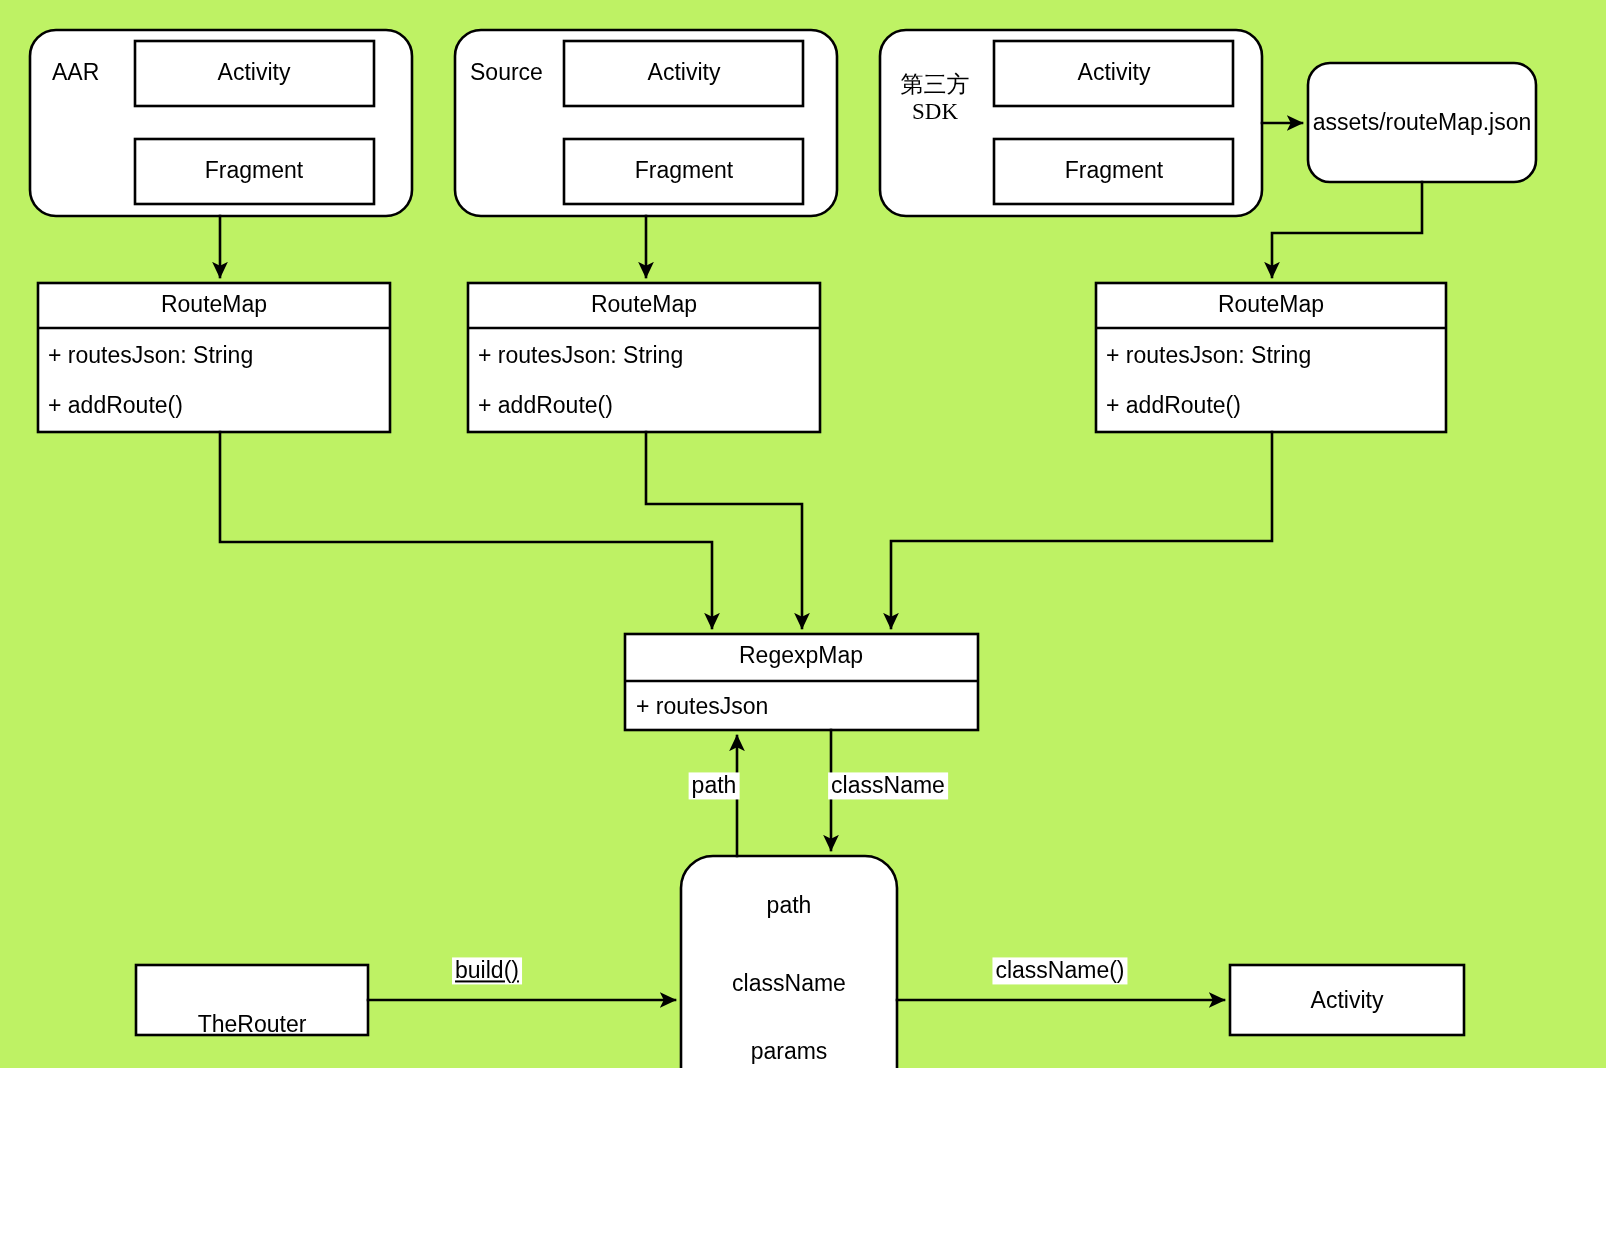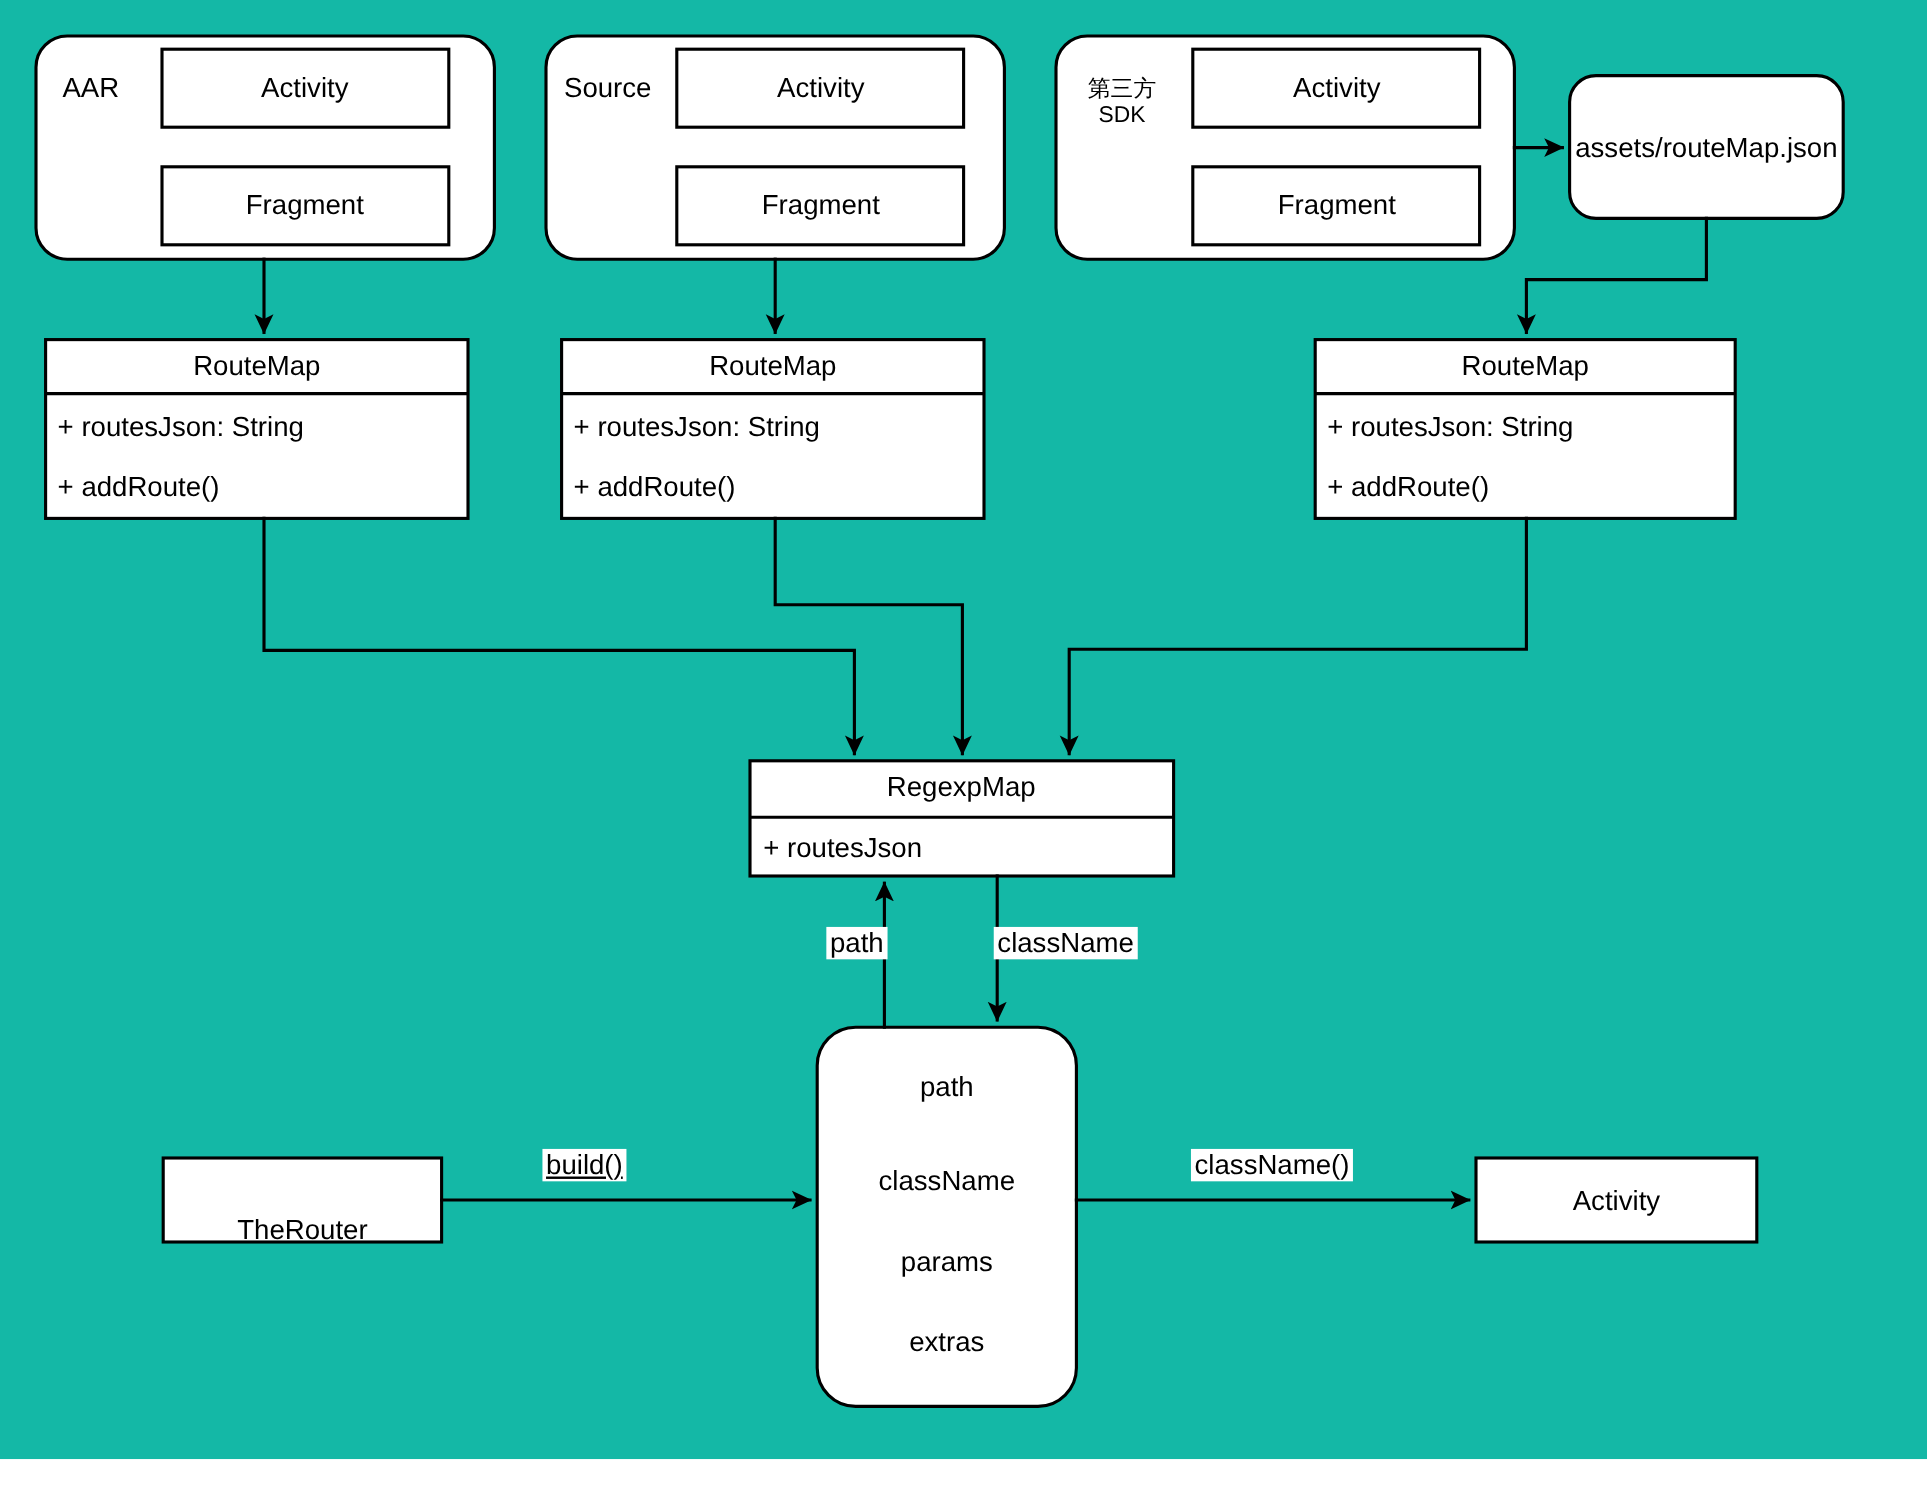--- a/index.html
+++ b/index.html
@@ -7,22 +7,22 @@
     padding: 0;
     background: #ffffff;
   }
   body {
     font-family: "Liberation Sans", "DejaVu Sans", sans-serif;
     color: #000000;
   }
   #canvas {
     position: relative;
     width: 1606px;
-    height: 1216px;
-    background: #14b8a6;
+    height: 1068px;
+    background: #bef264;
     overflow: hidden;
   }
   svg.layer {
     position: absolute;
     left: 0;
     top: 0;
     width: 1606px;
     height: 1242px;
   }
   .node-rect {
@@ -58,22 +58,23 @@
   }
   .lbl.left {
     text-align: left;
     transform: translate(0, -50%);
   }
   .lbl.edge-label {
     background: #ffffff;
     padding: 0 3px;
   }
   .lbl.cjk {
-    font-family: Liberation Sans, sans-serif;
-    font-size: 19px;
+    font-family: Liberation Serif, serif;
+    font-size: 23px;
+    margin-top: 12px;
   }
 </style>
 </head>
 <body>
 
 <div id="canvas">
 
   <svg class="layer" viewBox="0 0 1606 1242">
     <defs>
       <marker id="arrow" viewBox="0 0 12 12" refX="10" refY="6" markerWidth="7" markerHeight="7" orient="auto-start-reverse">

